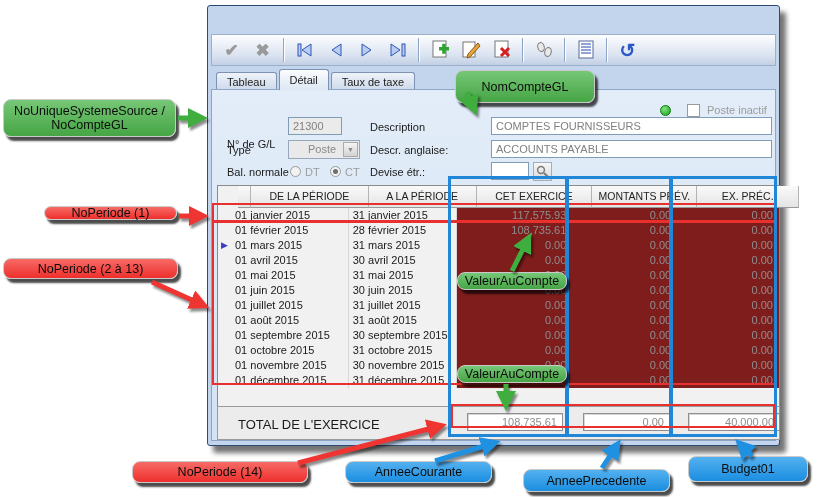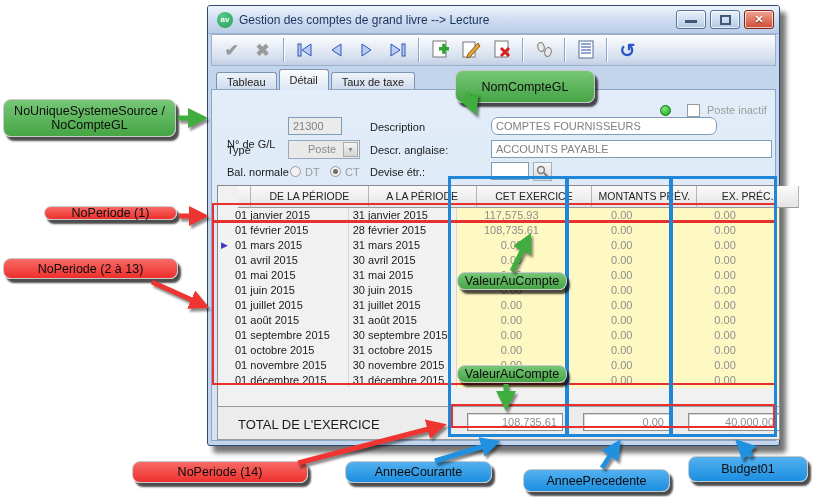--- a/index.html
+++ b/index.html
@@ -71,21 +71,21 @@
   .trow, #thead { display:flex; width:100%; }
   #thead { height:22px;margin-left:20px; }
   .hcell { background:linear-gradient(#fafafa,#e4e4e4); border-right:1px solid #b4b4b4;
     border-bottom:1px solid #9a9a9a; font-size:10.5px; color:#222; text-align:center; line-height:21px;
     overflow:hidden; white-space:nowrap; }
   .trow { height:15px; }
   .cell { font-size:11px; line-height:15px; white-space:nowrap; overflow:hidden; }
   .w-mark { width:13px; } .w-from { width:118px; } .w-to { width:108px; }
   .w-cur { width:116px; } .w-bud { width:105px; } .w-prev { width:102px; }
   .c-date { color:#1a1a1a; padding-left:4px; background:#f1f1f1; border-right:1px solid #d7d7d7; }
-  .num { color:#8e8e8e; text-align:center; padding-right:6px; background:#fef9c3; }
+  .num { color:#8e8e8e; text-align:right; padding-right:6px; background:#7f1d1d; }
   .cell.w-mark { background:#f1f1f1; color:#3c3cc0; font-size:9px; line-height:14px; text-align:center; }
   .row-marker { visibility:hidden; }
   .row-marker.show { visibility:visible; }
   #total-strip { position:absolute; left:5px; top:316px; width:563px; height:34px;
     background:#ececec; border:1px solid #9a9a9a; }
   #total-label { position:absolute; left:20px; top:10px; font-size:13px; color:#1a1a1a; }
   .total-field { position:absolute; top:6px; height:18px; border:1px solid #8f8f8f;
     box-shadow:inset 1px 1px 0 #d7d7d7; background:#fff; font-size:11px; color:#8e8e8e;
     text-align:right; padding:2px 5px; }
 
@@ -100,33 +100,20 @@
   .co-red   { background:linear-gradient(#f76b67,#ee2f2c); }
   .co-blue  { background:linear-gradient(#54b1f0,#1b8ee0); }
   #overlay-arrows { position:absolute; left:0; top:0; pointer-events:none;
     filter:drop-shadow(2px 3px 1px rgba(0,0,0,0.45)); }
 </style>
 </head>
 <body>
 
 <div id="app-window">
 
-  <div id="titlebar">
-    <div id="app-logo">av</div>
-    <div id="window-title">Gestion des comptes de grand livre  --&gt; Lecture</div>
-    <div class="winbtn" id="btn-min">
-        <i></i>
-      </div>
-    <div class="winbtn" id="btn-max">
-        <i></i>
-      </div>
-    <div class="winbtn" id="btn-close">
-        <i>✕</i>
-      </div>
-  </div>
 
   <div id="toolbar">
     <div class="tbtn">
         <span class="glyph-gray">✔</span>
       </div>
     <div class="tbtn">
         <span class="glyph-gray">✖</span>
       </div>
     <div class="tsep"></div>
     <div class="tbtn">
@@ -198,21 +185,21 @@
   </div>
 
   <div id="content">
     <div id="green-led"></div>
     <div id="inactive-checkbox"></div>
     <div class="flabel dimlabel" style="left:495px; top:14px;">Poste inactif</div>
 
     <div class="flabel" style="left:15px; top:48px;text-align:right;">N° de G/L</div>
     <div class="field disabled" style="left:76px; top:27px; width:54px;">21300</div>
     <div class="flabel" style="left:158px; top:31px;">Description</div>
-    <div class="field" style="left:279px; top:27px; width:226px;border-radius:7px;">COMPTES FOURNISSEURS</div>
+    <div class="field" style="left:279px; top:27px; width:281px;">COMPTES FOURNISSEURS</div>
 
     <div class="flabel" style="left:15px; top:54px;">Type</div>
     <div class="dropdown" style="left:76px; top:50px; width:72px;padding-left:19px;">
       <span>Poste</span>
       <span class="ddbtn">▼</span>
     </div>
     <div class="flabel" style="left:158px; top:54px;">Descr. anglaise:</div>
     <div class="field" style="left:279px; top:50px; width:281px;">ACCOUNTS PAYABLE</div>
 
     <div class="flabel" style="left:15px; top:76px;">Bal. normale</div>

